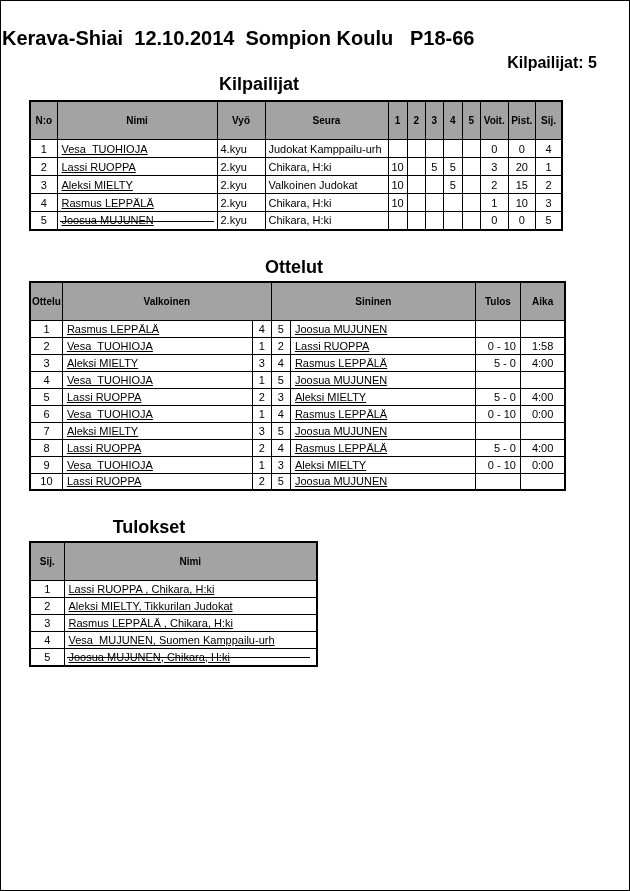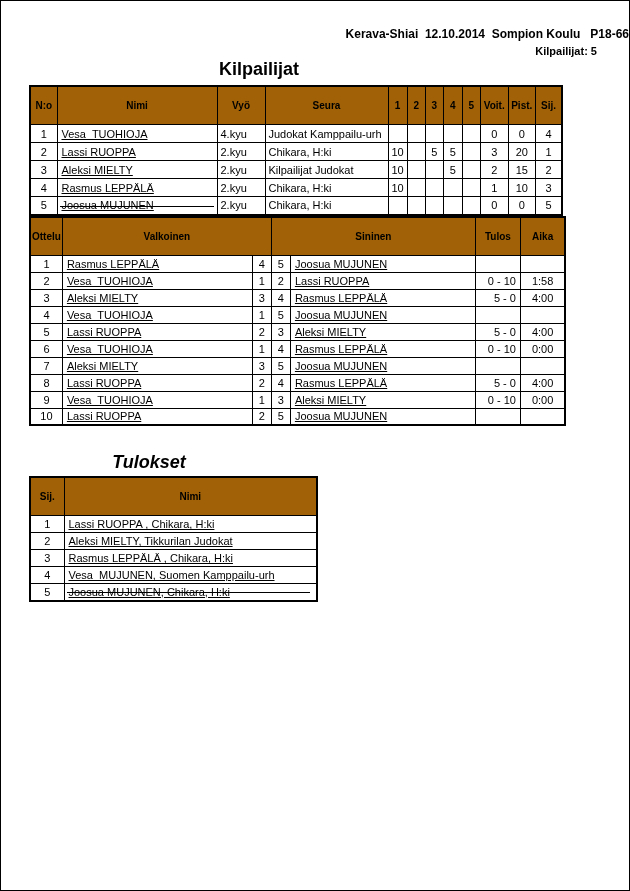--- a/index.html
+++ b/index.html
@@ -11,51 +11,51 @@
     color: #000;
   }
   .sheet {
     width: 630px; height: 891px;
     background: #fff;
     border: 1px solid #000;
     overflow: hidden;
     position: relative;
   }
   .title {
-    font-size: 12px; font-weight: bold;
-    text-align: right;
+    font-size: 20px; font-weight: bold;
+    text-align: left;
     margin: 26px 0 0 1px;
     white-space: pre;
   }
   .count {
-    font-size: 11px; font-weight: bold;
+    font-size: 16px; font-weight: bold;
     text-align: right;
     margin: 4px 32px 0 0;
   }
   .sec { font-size: 18px; font-weight: bold; text-align: center; }
   .sec-k { width: 460px; margin: 2px 0 5px 28px; }
   .sec-o { width: 530px; margin: 26px 0 3px 28px; }
-  .sec-t { width: 240px; margin: 26px 0 3px 28px; font-style: italic; }
+  .sec-t { width: 240px; margin: 26px 0 3px 28px; }
   table {
     border-collapse: collapse;
     table-layout: fixed;
     margin-left: 28px;
     border: 2px solid #000;
     background: #fff;
   }
   th, td {
     border: 1px solid #000;
     font-size: 11px;
     padding: 0 3px;
     white-space: pre;
     overflow: hidden;
     vertical-align: middle;
   }
   thead th {
-    background: #a16207;
+    background: #a3a3a3;
     font-size: 10px;
     font-weight: bold;
     height: 27px;
     text-align: center;
     padding: 13px 1px;
   }
   .t1 td { height: 18px; }
   .t2 td, .t3 td { height: 17px; }
   .ac { text-align: center; }
   .ar { text-align: right; padding-right: 4px; }
@@ -137,21 +137,21 @@
           <td class="ac"></td>
           <td class="ac">3</td>
           <td class="ac">20</td>
           <td class="ac">1</td>
         </tr>
 
         <tr>
           <td class="ac">3</td>
           <td class="name">Aleksi MIELTY</td>
           <td>2.kyu</td>
-          <td>Kilpailijat Judokat</td>
+          <td>Valkoinen Judokat</td>
           <td class="ac">10</td>
           <td class="ac"></td>
           <td class="ac"></td>
           <td class="ac">5</td>
           <td class="ac"></td>
           <td class="ac">2</td>
           <td class="ac">15</td>
           <td class="ac">2</td>
         </tr>
 
@@ -180,20 +180,21 @@
           <td class="ac"></td>
           <td class="ac"></td>
           <td class="ac"></td>
           <td class="ac">0</td>
           <td class="ac">0</td>
           <td class="ac">5</td>
         </tr>
       </tbody>
   </table>
 
+  <h2 class="sec sec-o">Ottelut</h2>
 
   <table class="t2">
     <colgroup>
       <col style="width:29px">
         <col style="width:190px">
         <col style="width:19px">
         <col style="width:19px">
       <col style="width:185px">
         <col style="width:45px">
         <col style="width:45px">

